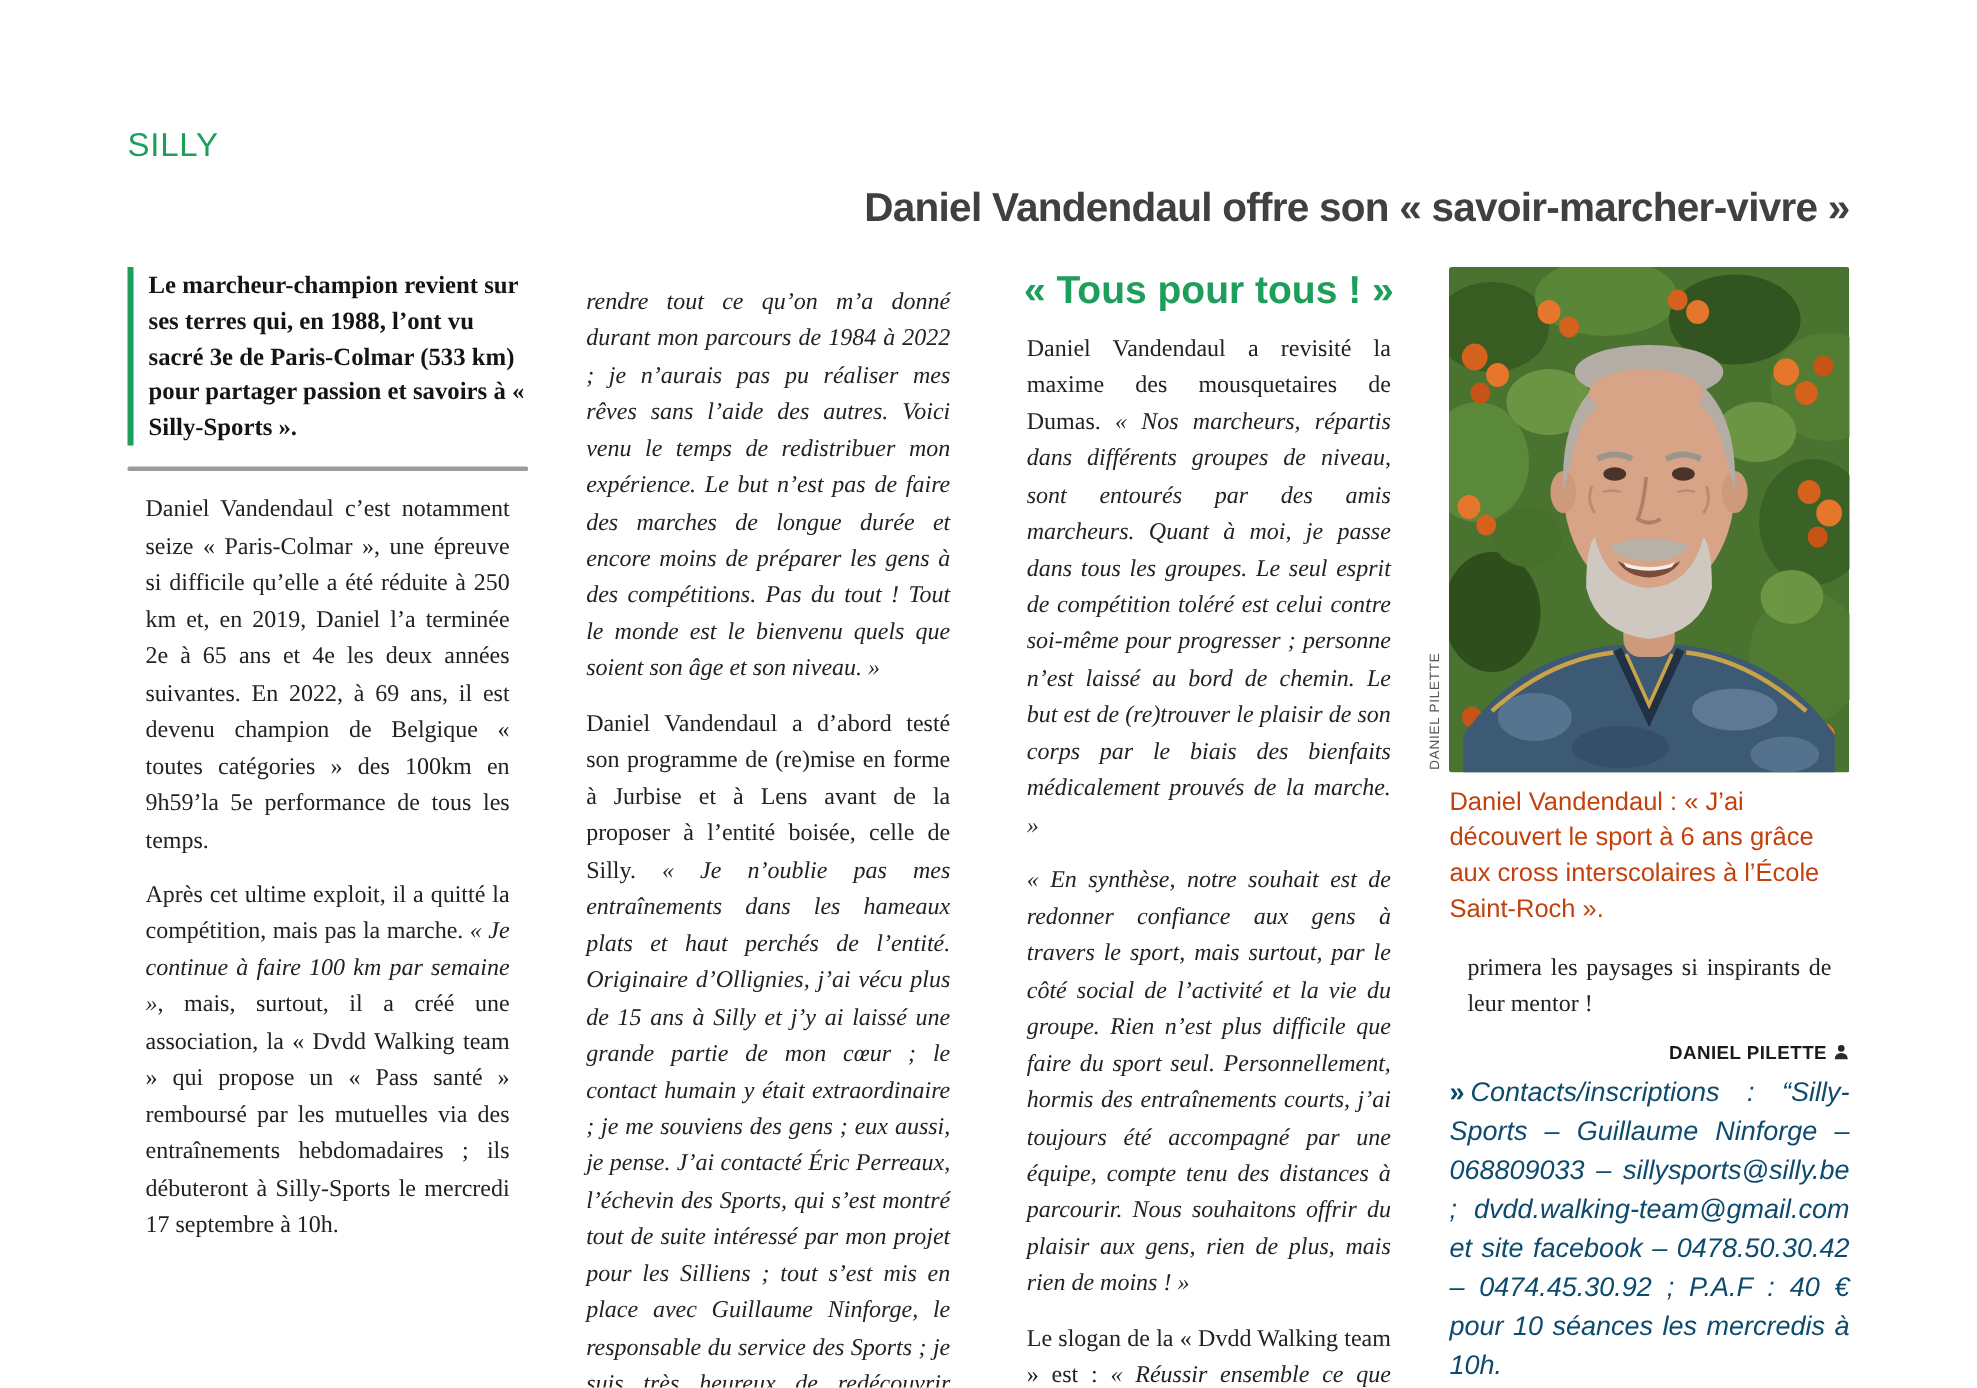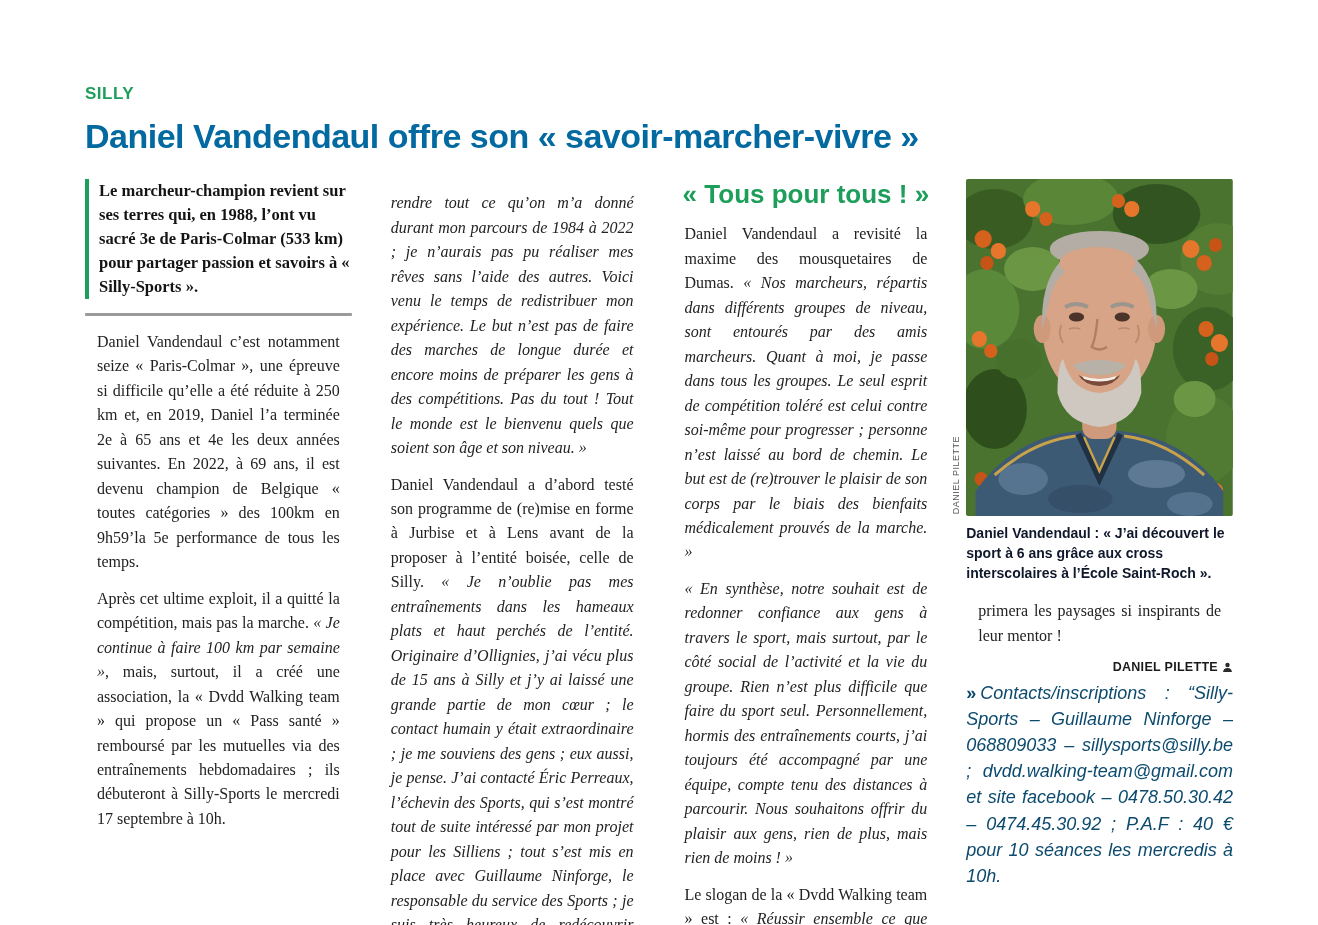--- a/index.html
+++ b/index.html
@@ -1,23 +1,23 @@
 <!DOCTYPE html>
 <html lang="fr" style="--green: #1d9e5a;"><head>
 <meta charset="utf-8">
 <style>
   html,body{margin:0;padding:0;background:#ffffff;}
   body{width:1318px;height:925px;overflow:hidden;font-family:"Liberation Serif",serif;color:#1c1c1c;}
   .sheet{position:relative;width:1318px;height:925px;background:#fff;}
   .content{position:absolute;left:85px;top:84px;width:1148px;}
 
-  .kicker{font-family:"Liberation Sans",sans-serif;font-weight:bold;font-size:17px;
+  .kicker{font-family:"Liberation Sans",sans-serif;font-weight:normal;font-size:22px;
           letter-spacing:.5px;color:var(--green,#1d9e5a);margin:0 0 14px 0;}
-  .headline{font-family:"Liberation Sans",sans-serif;font-weight:600;font-size:34px;
-            letter-spacing:-.5px;color:#0369a1;margin:0 0 24px 0;line-height:1.1;}
+  .headline{font-family:"Liberation Sans",sans-serif;font-weight:600;font-size:27px;
+            letter-spacing:-.5px;color:#404040;margin:0 0 24px 0;line-height:1.1;text-align:right;}
 
   .cols{display:grid;grid-template-columns:repeat(4,1fr);gap:27px;align-items:start;}
   .col{min-width:0;}
 
   .lede{font-weight:bold;font-size:16.5px;line-height:1.45;color:#141414;
         border-left:4px solid var(--green,#1d9e5a);padding-left:10px;margin-bottom:14px;}
   .lede-rule{height:3px;background:#9b9b9b;margin:0 0 14px 0;border-radius:1px;}
 
   .body-p{margin:12px;font-size:16px;line-height:1.53;text-align:justify;color:#222;}
   .body-p .it{font-style:italic;}
@@ -26,22 +26,22 @@
   .subhead{font-family:"Liberation Sans",sans-serif;font-weight:bold;font-size:26px;
            color:var(--green,#1d9e5a);text-align:center;margin:16px 0 6px 0;}
   .subhead.first{margin-top:0;}
 
   figure.photo{margin:0;position:relative;width:100%;}
   figure.photo svg{display:block;width:100%;height:337px;border-radius:2px;}
   .credit-vert{position:absolute;left:-15px;bottom:2px;font-family:"Liberation Sans",sans-serif;
                font-size:9px;letter-spacing:.5px;color:#555;writing-mode:vertical-rl;
                transform:rotate(180deg);white-space:nowrap;}
 
-  .caption{font-family:"Liberation Sans",sans-serif;font-weight:bold;font-size:14px;
-           line-height:1.4;color:#0f172a;margin:8px 0 16px 0;}
+  .caption{font-family:"Liberation Sans",sans-serif;font-weight:normal;font-size:17px;
+           line-height:1.4;color:#c2410c;margin:8px 0 16px 0;}
 
   .byline{font-family:"Liberation Sans",sans-serif;font-weight:bold;font-size:12.5px;
           color:#1a1a1a;text-align:right;margin:10px 0 6px 0;display:flex;
           justify-content:flex-end;align-items:center;gap:4px;letter-spacing:.3px;}
   .byline svg{width:11px;height:11px;}
 
   .contacts{font-family:"Liberation Sans",sans-serif;font-style:italic;font-size:18px;
             line-height:1.45;color:#0c4a6e;text-align:justify;}
   .contacts .marker{font-weight:bold;font-style:normal;margin-right:4px;}
 </style>

